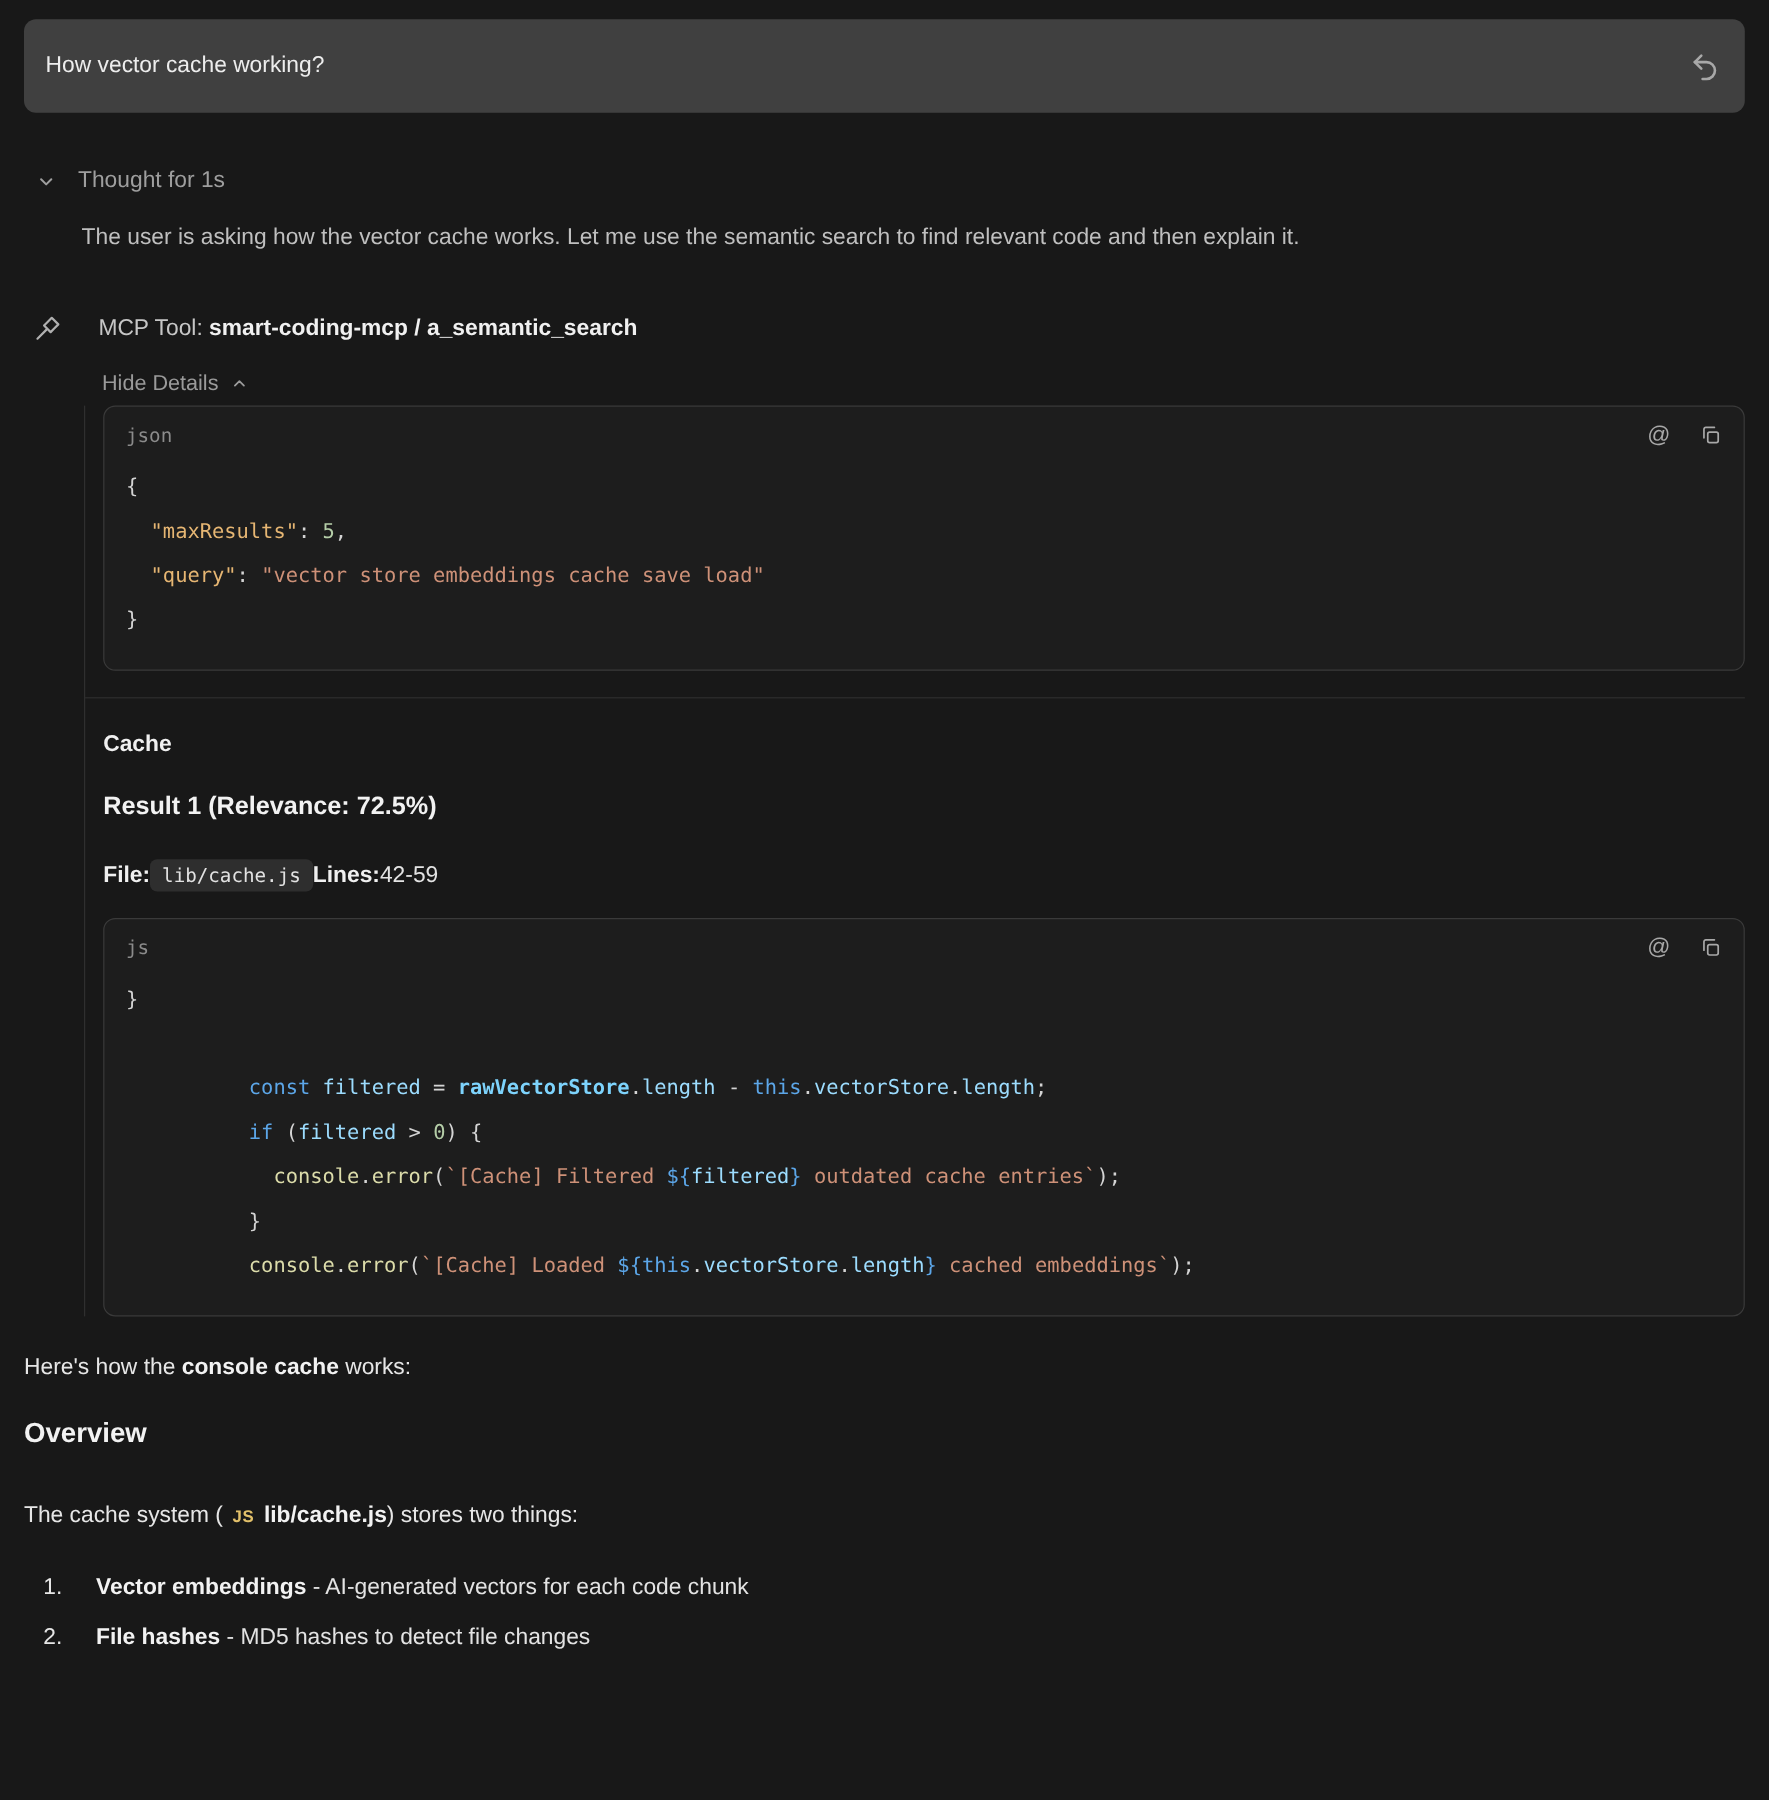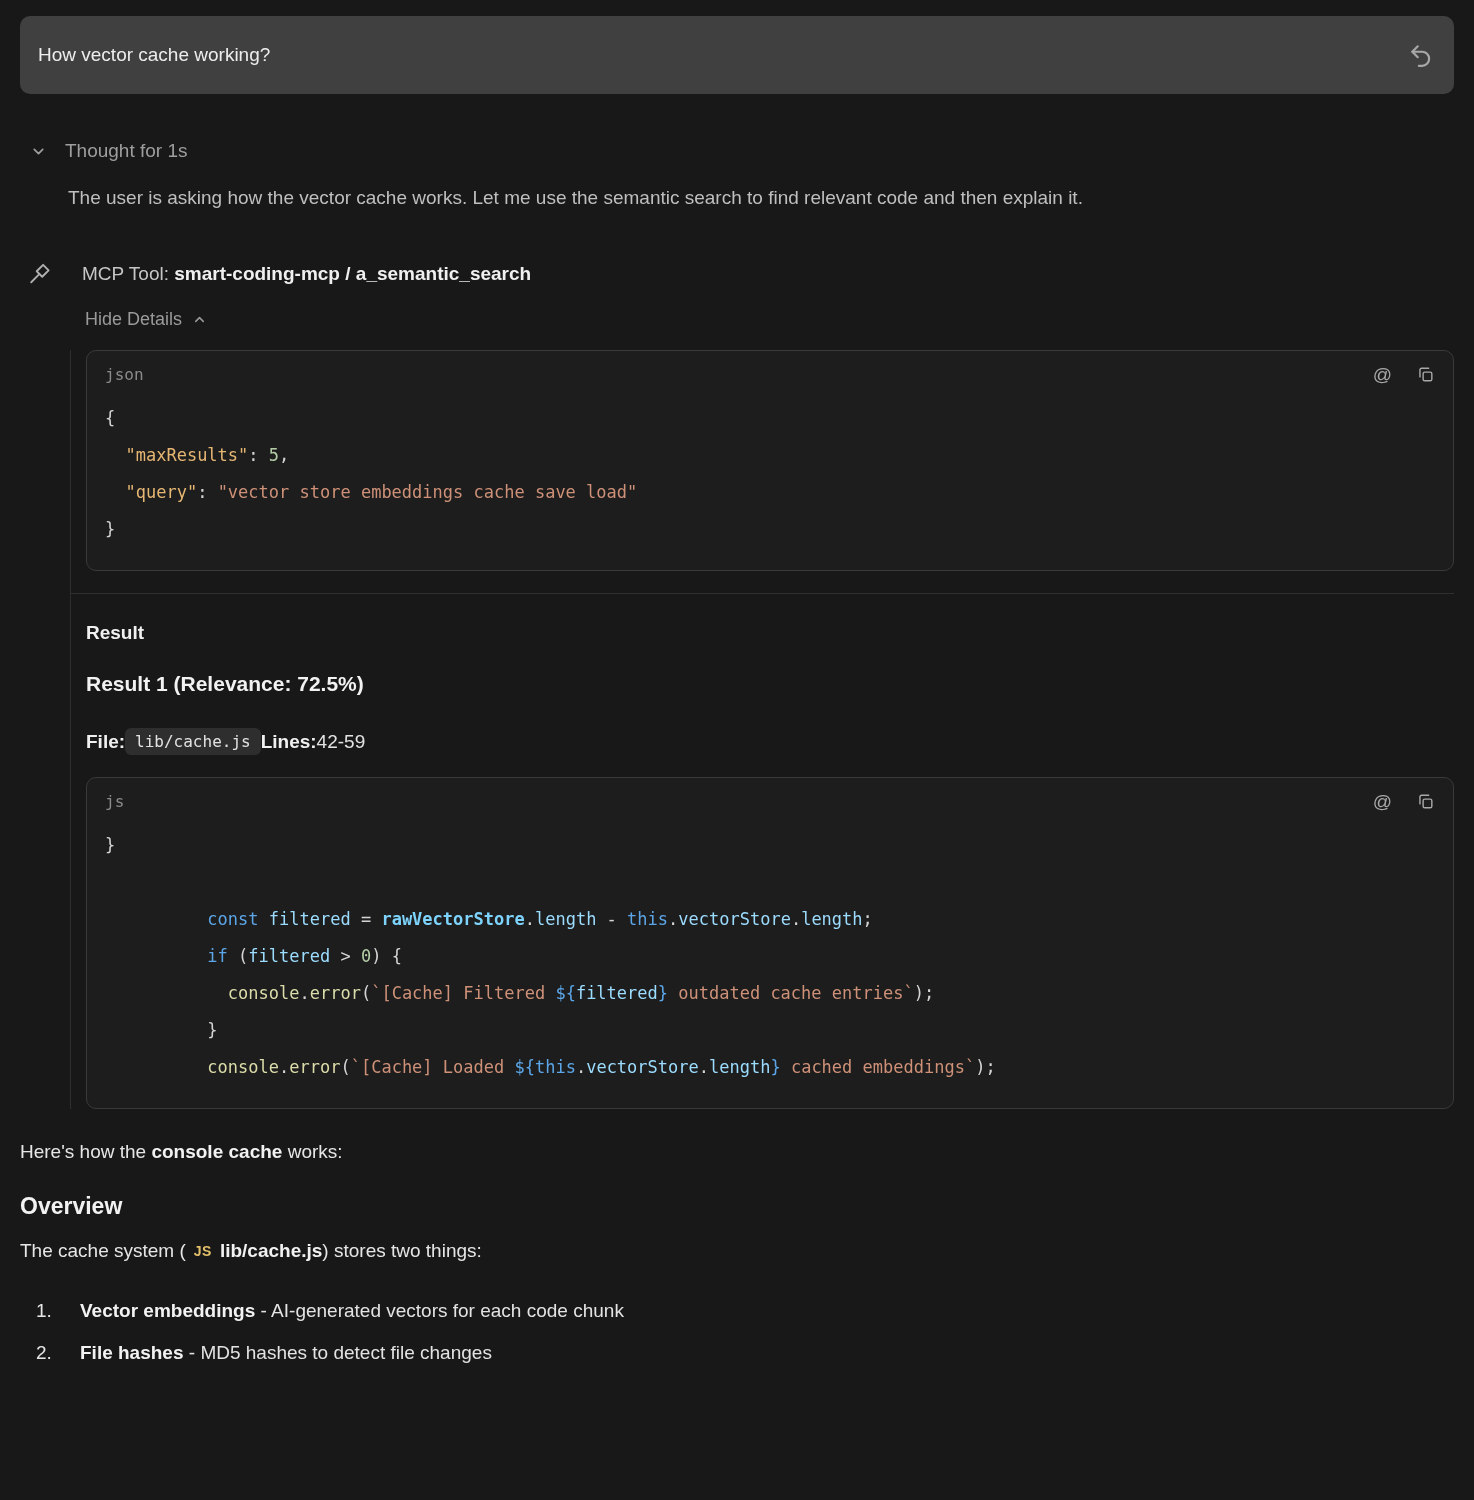--- a/index.html
+++ b/index.html
@@ -28,21 +28,21 @@
   .thought-body { margin: 16px 0 0 48px; max-width: 1350px; font-size: 19px; line-height: 39px; color: #bfbfbf; }
 
   
   .tool-row { margin: 46px 0 0 8px; display: flex; align-items: center; gap: 32px; font-size: 19px; }
   .tool-prefix { color: #c6c6c6; }
   .tool-name { color: #f0f0f0; font-weight: 700; }
 
   
   .details { margin: 24px 0 0 50px; }
   .hide-details { margin-left: 15px; display: inline-flex; align-items: center; gap: 10px; color: #9a9a9a; font-size: 18px; cursor: pointer; }
-  .details-body { margin-top: 20px; border-left: 1px solid #2f2f2f; padding-left: 15px; }
+  .details-body { margin-top: 8px; border-left: 1px solid #2f2f2f; padding-left: 15px; }
 
   .code-block { background: #1d1d1d; border: 1px solid #3a3a3a; border-radius: 10px; overflow: hidden; }
   .code-header { display: flex; justify-content: space-between; align-items: flex-start; padding: 14px 18px 0 18px; }
   .code-lang { color: #8b8b8b; font-size: 16px; font-family: "DejaVu Sans Mono", monospace; }
   .code-actions { display: flex; align-items: center; gap: 24px; color: #a8a8a8; }
   .at-glyph { font-size: 19px; line-height: 1; color: #a8a8a8; }
   pre.code {
     font-family: "DejaVu Sans Mono", monospace;
     font-size: 17px; line-height: 37px;
     padding: 16px 18px 22px 18px;
@@ -72,21 +72,21 @@
   }
   .lines-value { color: #e3e3e3; }
   .js-codeblock { margin-top: 22px; }
   .json-codeblock { margin-top: 2px; }
 
   
   .answer { margin-top: 32px; font-size: 19px; }
   .answer .intro { color: #e6e6e6; }
   .b { font-weight: 700; color: #f2f2f2; }
   .overview-heading { margin-top: 30px; font-size: 23px; font-weight: 700; color: #f2f2f2; }
-  .cache-line { margin-top: 20px; color: #e6e6e6; display: flex; align-items: center; flex-wrap: wrap; }
+  .cache-line { margin-top: 44px; color: #e6e6e6; display: flex; align-items: center; flex-wrap: wrap; }
   .js-badge { color: #e2c06a; font-weight: 700; font-size: 14px; margin: 0 8px; letter-spacing: 0.5px; }
   .num-list { margin: 36px 0 0 16px; }
   .num-item { display: flex; margin-bottom: 16px; line-height: 26px; }
   .num-item .num { width: 44px; color: #e6e6e6; }
   svg { display: block; }
 </style>
 </head>
 <body>
 
 <div class="page">
@@ -148,21 +148,21 @@
                   <path d="M5 15V6a2 2 0 0 1 2-2h9"></path>
               </svg>
             </span>
           </span>
         </div>
         <pre class="code"><div class="code-line"><span class="tk-p">{</span></div><div class="code-line"><span class="tk-p">  </span><span class="tk-k">"maxResults"</span><span class="tk-p">: </span><span class="tk-n">5</span><span class="tk-p">,</span></div><div class="code-line"><span class="tk-p">  </span><span class="tk-k">"query"</span><span class="tk-p">: </span><span class="tk-s">"vector store embeddings cache save load"</span></div><div class="code-line"><span class="tk-p">}</span></div></pre>
       </div>
 
       <div class="divider"></div>
 
-      <div class="output-heading">Result</div>
+      <div class="output-heading">Cache</div>
       <div class="result-heading">Result 1 (Relevance: 72.5%)</div>
 
       <div class="file-row">
         <span class="bold-label">File:</span>
         <span class="chip">lib/cache.js</span>
         <span class="bold-label">Lines:</span>
         <span class="lines-value">42-59</span>
       </div>
 
       <div class="code-block js-codeblock">

